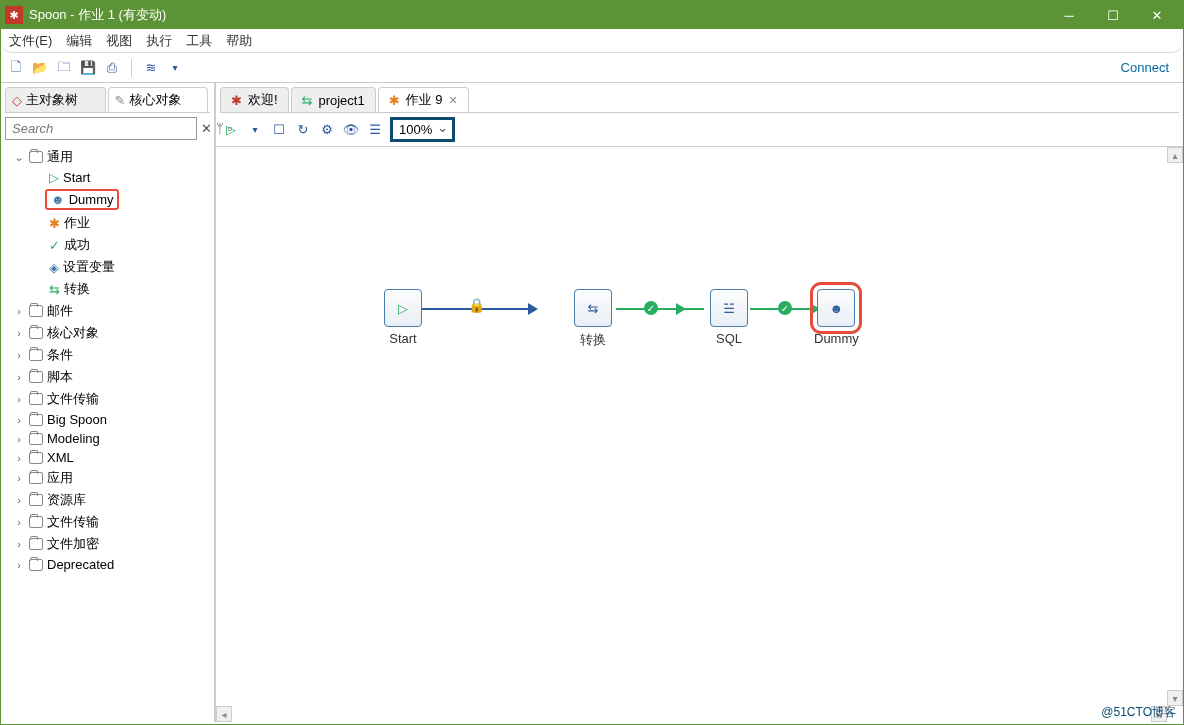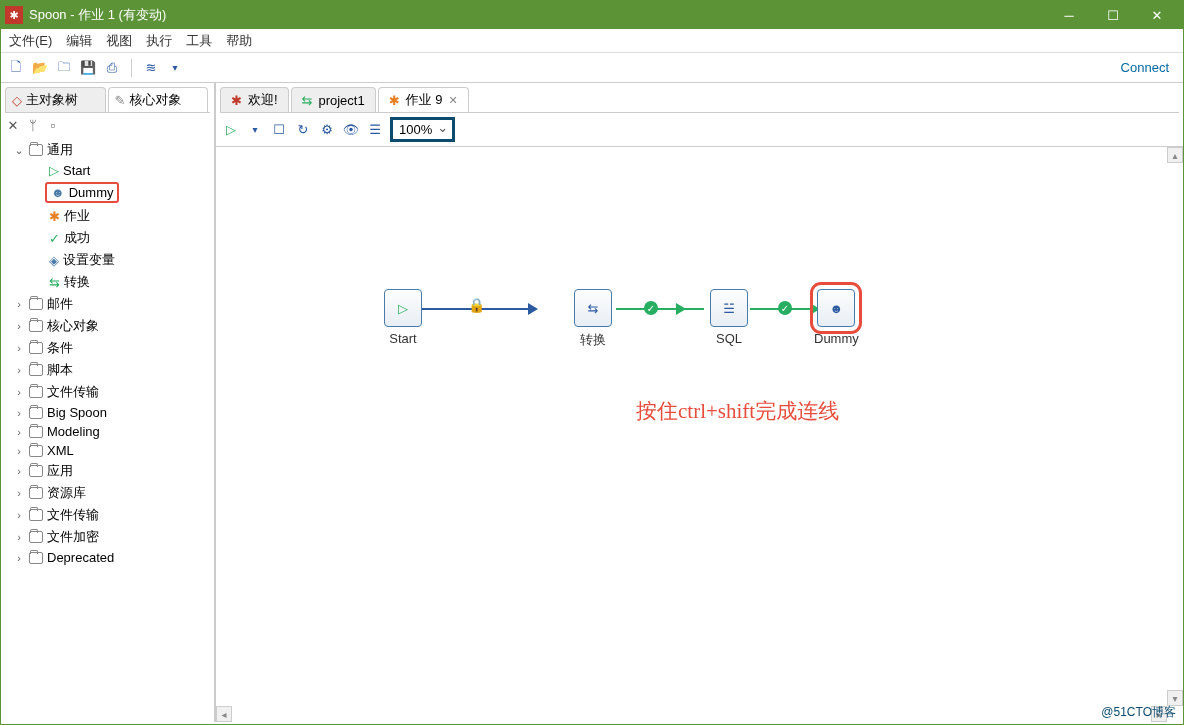--- a/index.html
+++ b/index.html
@@ -1,21 +1,21 @@
 <!DOCTYPE html>
 <html><head>
 <meta charset="utf-8">
 <style>
 * { box-sizing: border-box; margin: 0; padding: 0; font-family: "Microsoft YaHei", "Segoe UI", sans-serif; font-size: 13px; }
 body { width: 1184px; height: 725px; background: #fff; overflow: hidden; border: 1px solid #5b9336; }
 .titlebar { height: 28px; background: #5b9336; color: #fff; display: flex; align-items: center; padding: 0 4px; }
 .titlebar .logo { width: 18px; height: 18px; background: #c0392b; margin-right: 6px; display: flex; align-items: center; justify-content: center; color: #fff; font-size: 11px; }
 .titlebar .wincontrols { margin-left: auto; display: flex; }
 .titlebar .winbtn { width: 44px; height: 28px; display: flex; align-items: center; justify-content: center; color: #fff; }
-.menubar { height: 24px; background: #fff; border-bottom: 1px solid #ddd; display: flex; align-items: center; padding: 0 8px; gap: 14px; color: #333; }
+.menubar { height: 24px; background: #fff; border-bottom: 1px solid #ddd; display: flex; align-items: center; padding: 0 8px; gap: 14px; color: #333; border-radius: 11px; }
 .toolbar { height: 30px; background: #fff; border-bottom: 1px solid #ccc; display: flex; align-items: center; padding: 0 6px; gap: 6px; }
 .toolbar .sep { width: 1px; height: 18px; background: #ccc; margin: 0 4px; }
 .toolbar .spacer { flex: 1; }
 .toolbar .connect { color: #0369a1; padding: 0 8px; }
 .tb-icon { width: 18px; height: 18px; display: flex; align-items: center; justify-content: center; color: #2c5aa0; border: 1px solid transparent; }
 .main { display: flex; height: calc(100% - 84px); }
 .sidebar { width: 214px; border-right: 1px solid #ccc; display: flex; flex-direction: column; }
 .sidetabs { display: flex; border-bottom: 1px solid #ccc; margin: 4px 4px 0 4px; }
 .sidetab { flex: 1; padding: 3px 6px; border: 1px solid #ccc; border-bottom: none; background: #fff; display: flex; align-items: center; gap: 4px; border-radius: 4px 4px 0 0; margin-right: 2px; }
 .sidetab:not(.active) { background: #eee; }
@@ -94,20 +94,21 @@
       <div class="sidetab">
           <span style="color:#c0392b;">◇</span>
           <span>主对象树</span>
         </div>
       <div class="sidetab active">
           <span style="color:#888;">✎</span>
           <span>核心对象</span>
         </div>
     </div>
     <div class="search-row">
+      <input placeholder="Search" style="">
       <div class="ic">✕</div>
       <div class="ic">ᛘ</div>
       <div class="ic">▫</div>
     </div>
     <div class="tree">
       <div class="tree-item lvl1">
           <span class="expander">⌄</span>
           <span class="folder-icon"></span>
           <span>通用</span>
         </div>
@@ -262,21 +263,20 @@
           </div>
         <div class="lbl">SQL</div>
       </div>
       <div class="node hl" style="left:598px;top:142px;">
         <div class="box">
             <span>☻</span>
           </div>
         <div class="lbl">Dummy</div>
       </div>
 
-      <div class="annotation" style="left:420px;top:250px;">按住ctrl+shift完成连线</div>
 
       <div class="scroll-btn" style="left:0;bottom:0;">◂</div>
       <div class="scroll-btn" style="right:16px;bottom:0;">▸</div>
       <div class="scroll-btn" style="right:0;top:0;">▴</div>
       <div class="scroll-btn" style="right:0;bottom:16px;">▾</div>
     </div>
   </div>
 </div>
 
 <div class="watermark">@51CTO博客</div>

